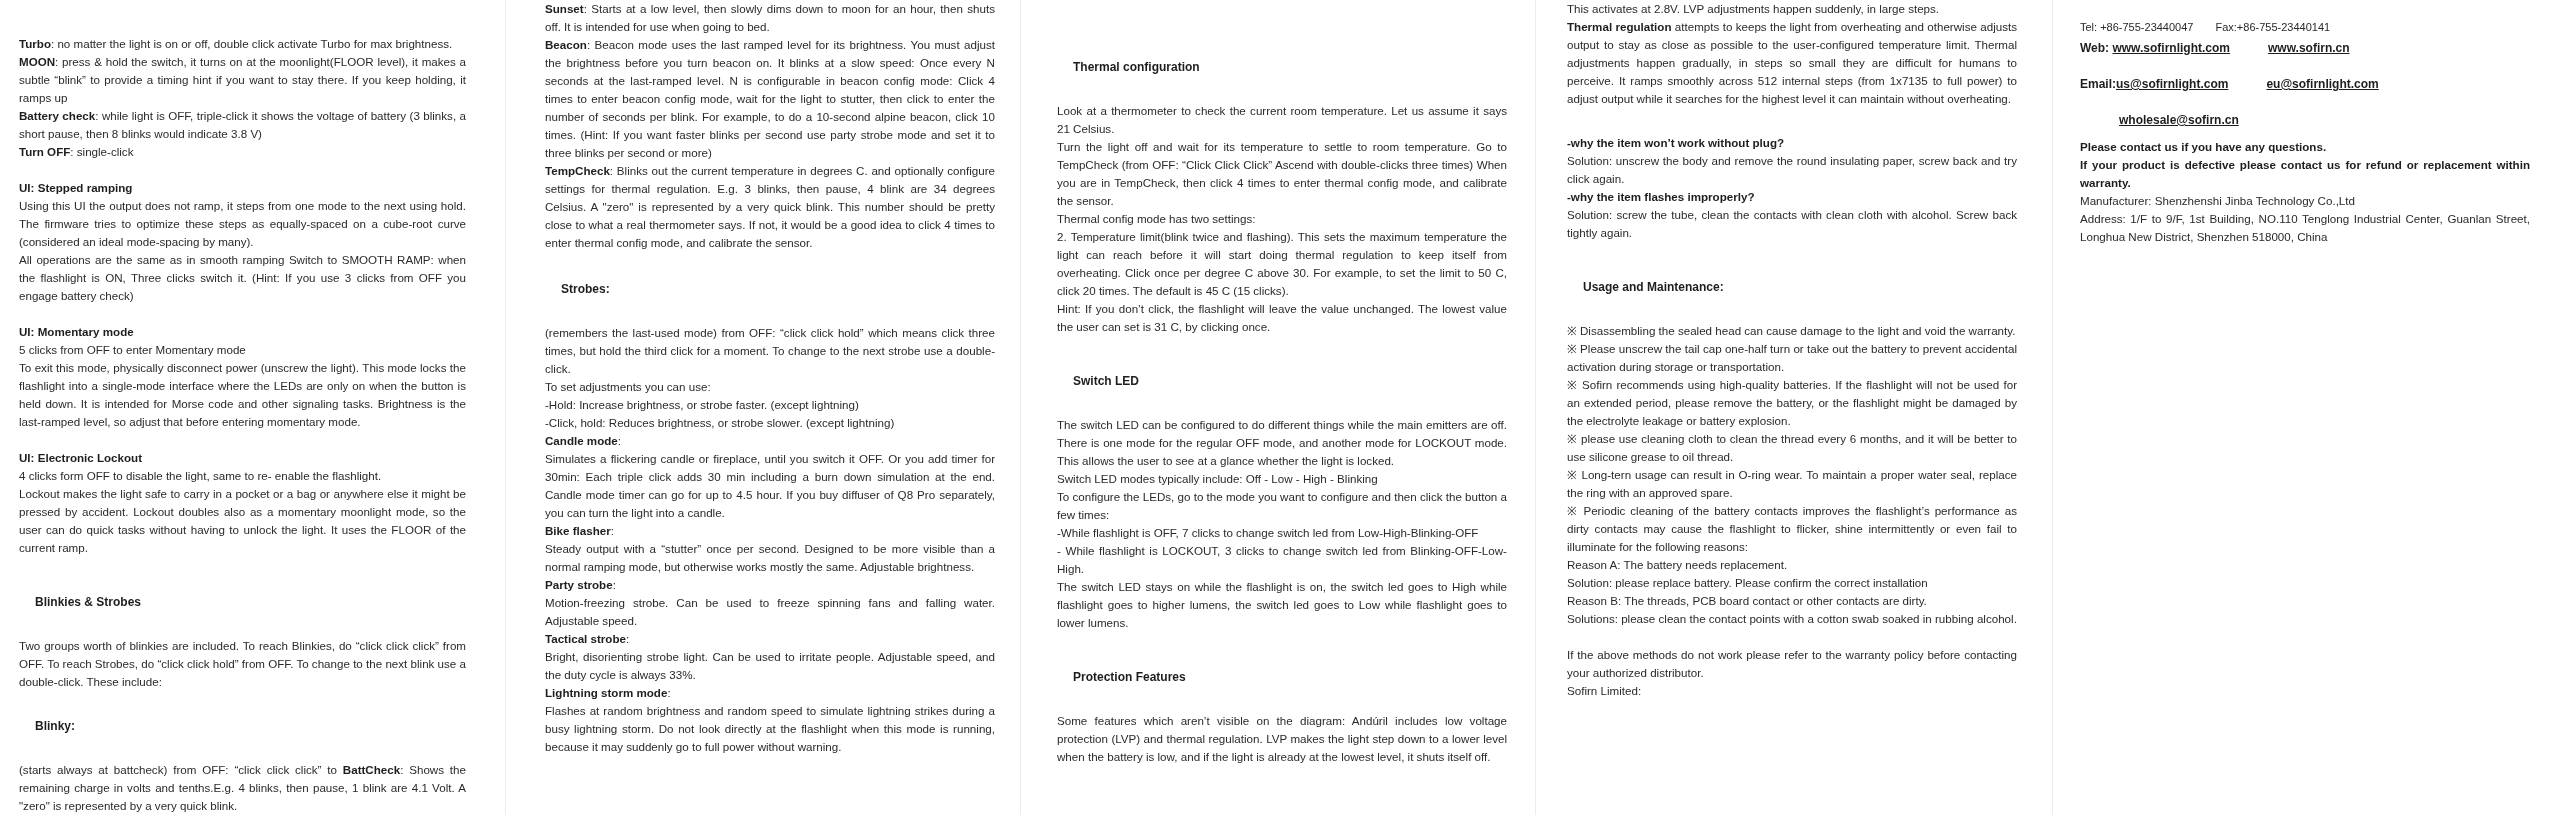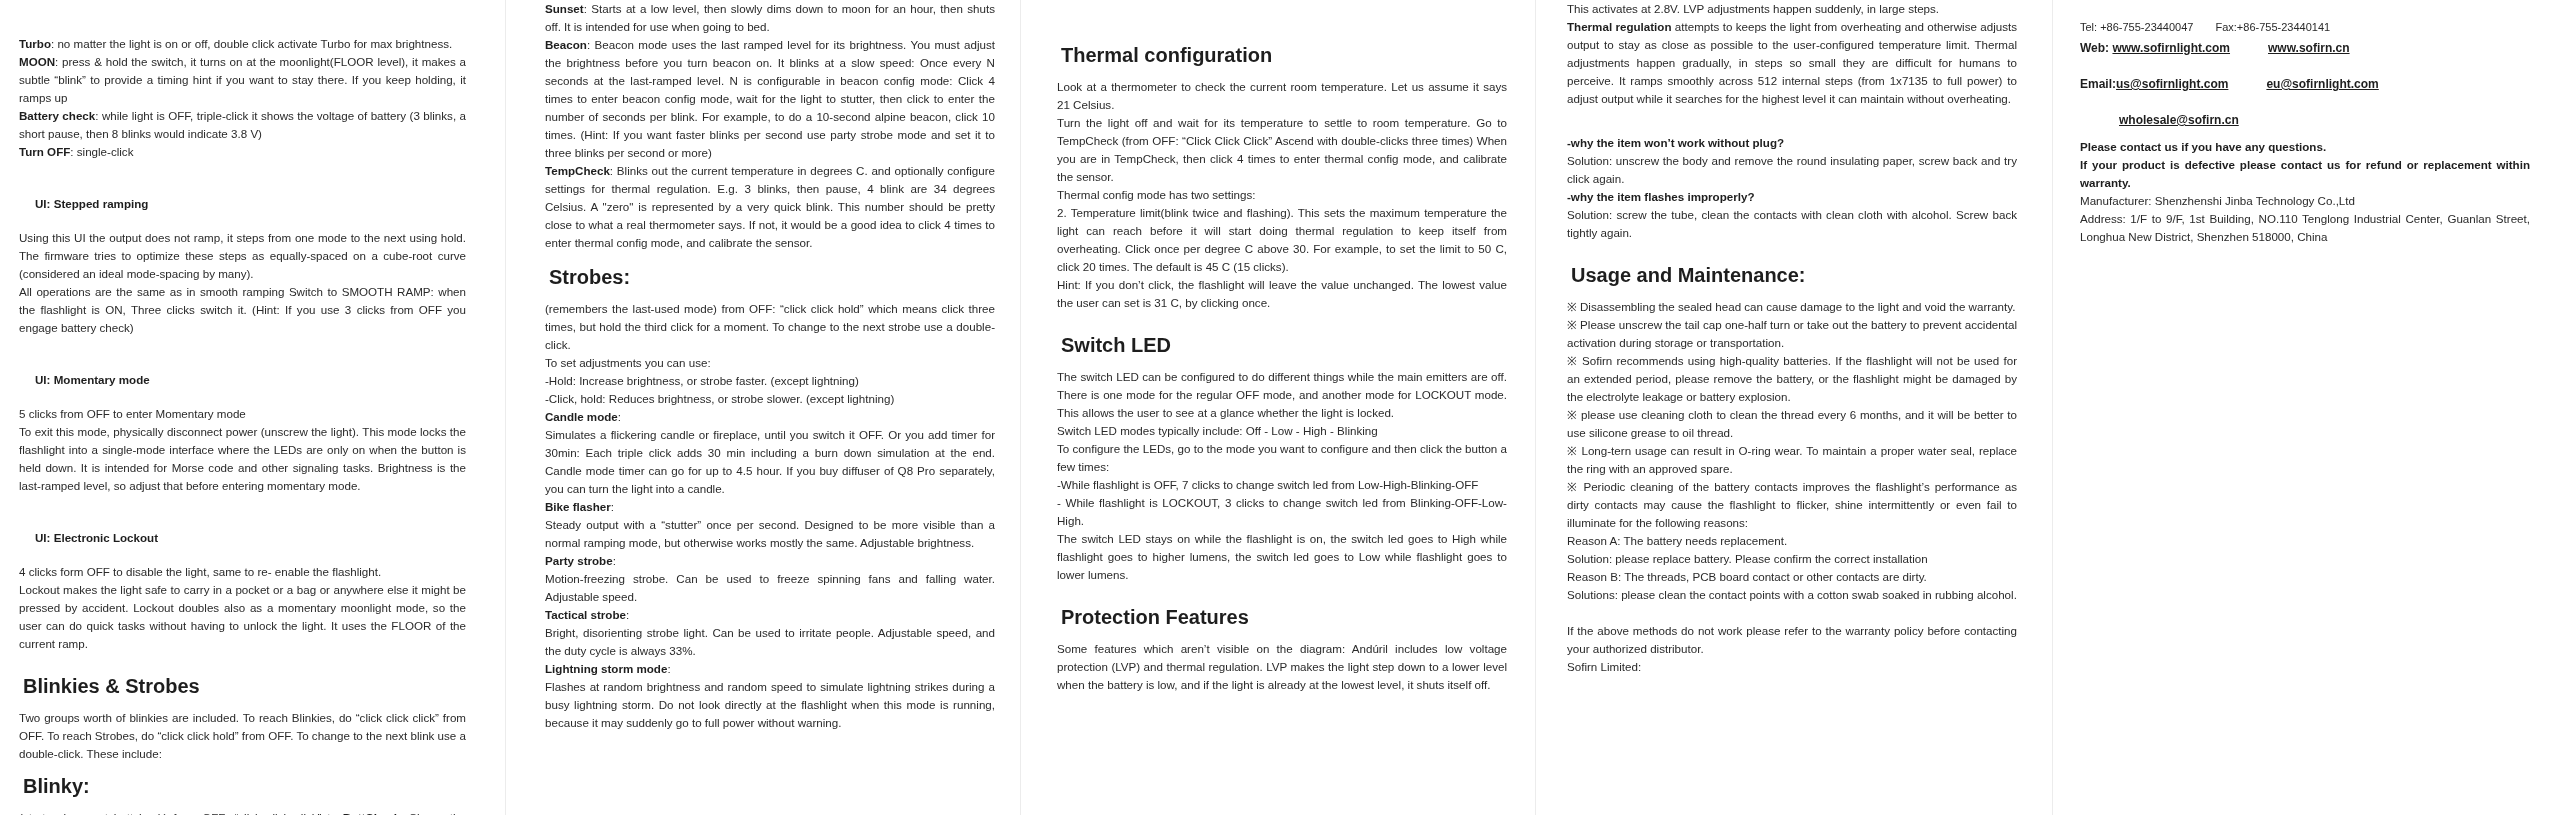--- a/index.html
+++ b/index.html
@@ -7,22 +7,22 @@
     width: 2560px; height: 815px; overflow: hidden; position: relative;
     font-family: "Liberation Sans", sans-serif; color: #2a2a2a;
   }
   .col {
     position: absolute; top: 0; height: 815px; box-sizing: border-box;
     font-size: 11.6px; line-height: 18px; text-align: justify;
   }
   .fold { position: absolute; top: 0; width: 1px; height: 815px; background: #ececec; }
   p { margin: 0; }
   b, .b { font-weight: bold; color: #1e1e1e; }
-  h2 { font-size: 20px; font-weight: bold; margin: 4px; color: #1e1e1e; line-height: 22px; }
-  h3 { font-size: 11.6px; font-weight: bold; margin: 16px; color: #1e1e1e; }
+  h2 { font-size: 12px; font-weight: bold; margin: 16px; color: #1e1e1e; line-height: 22px; }
+  h3 { font-size: 11.6px; font-weight: bold; margin: 0; color: #1e1e1e; }
   .gap { height: 18px; }
   .gap-s { height: 8px; }
   .gap-h { height: 10px; }
   .link { text-decoration: underline; font-weight: bold; color: #1e1e1e; }
   .contact-line { font-size: 12px; font-weight: bold; line-height: 36px; color: #1e1e1e; }
   .contact-line .sp { display: inline-block; width: 38px; }
   .tel { font-size: 11px; line-height: 18px; }
 </style>
 </head>
 <body>

